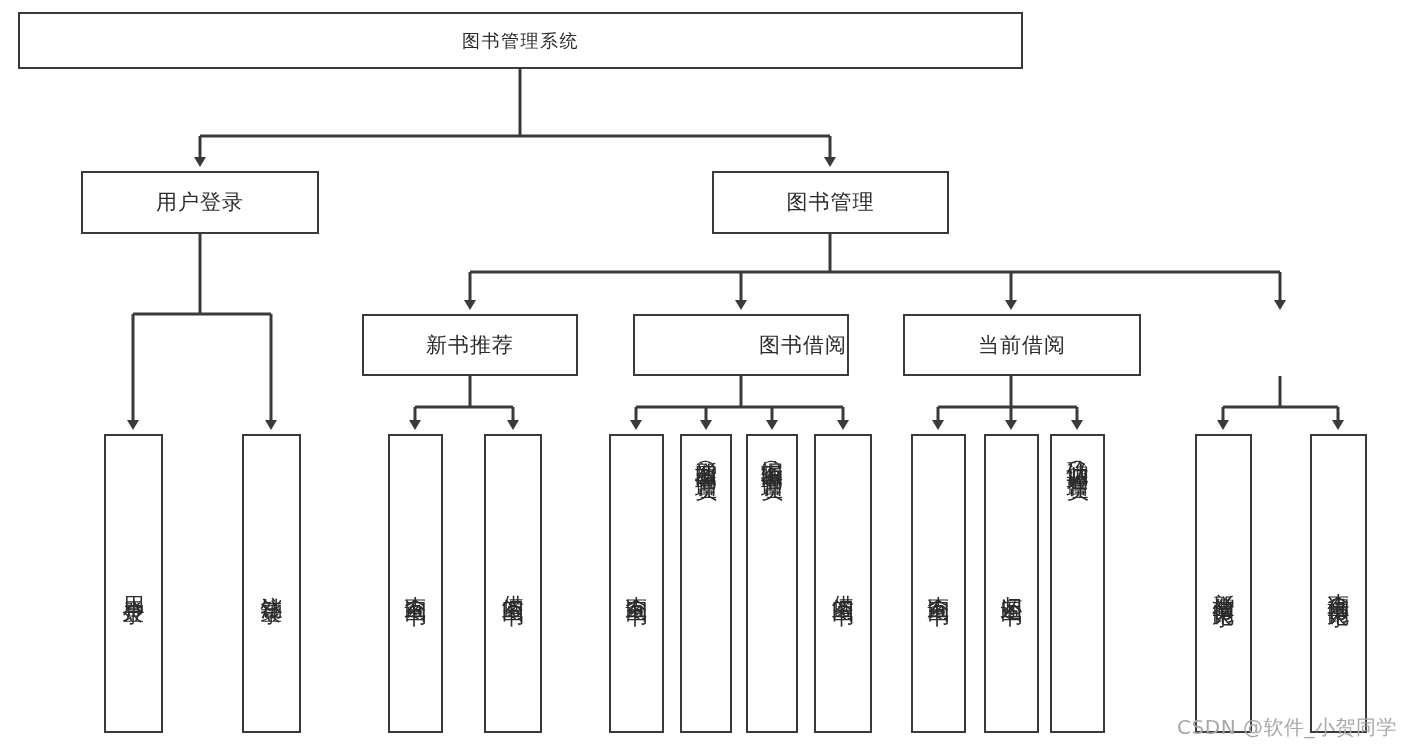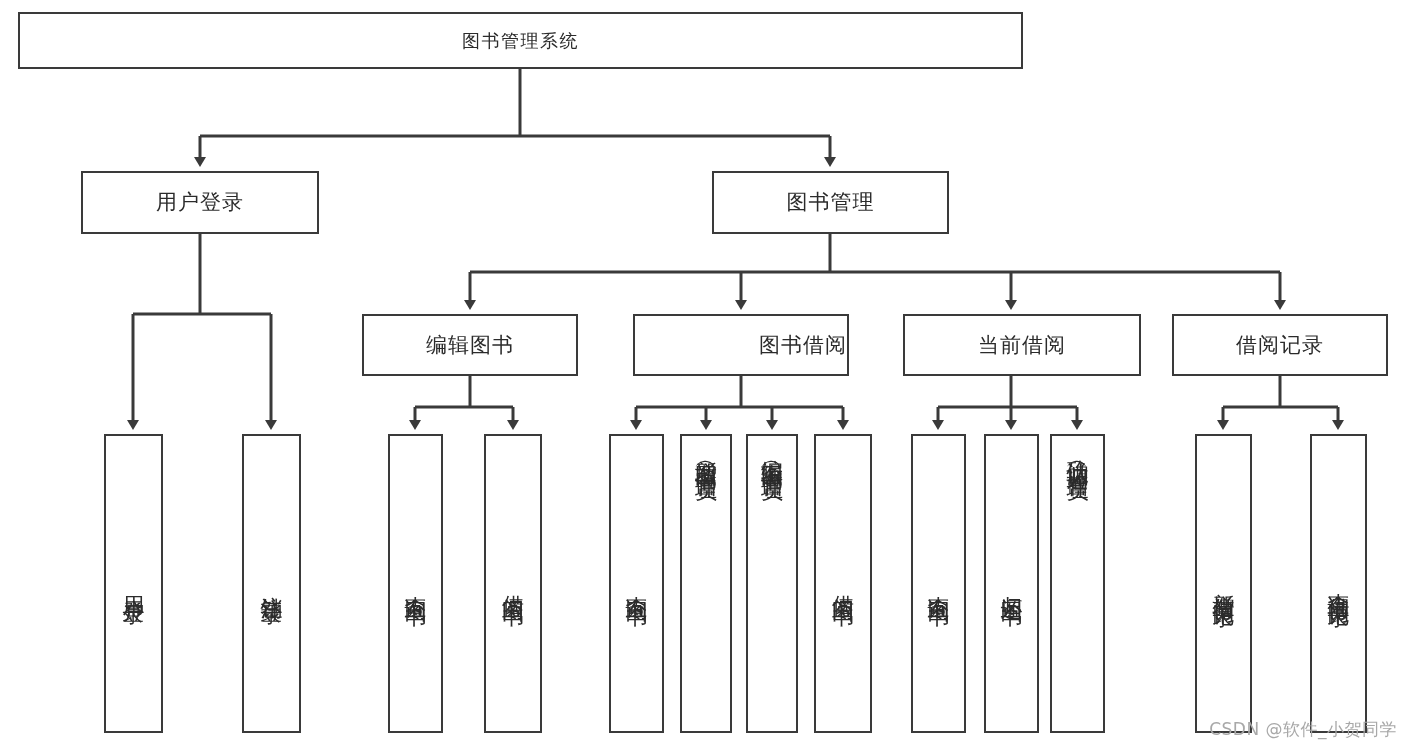--- a/index.html
+++ b/index.html
@@ -44,21 +44,21 @@
     line-height:1;
     white-space:nowrap;
     -webkit-writing-mode:vertical-rl;
   }
   .node.vert.center{align-items:center;padding-top:0;}
 
   #watermark{
     position:absolute;
     right:8px;
     bottom:6px;
-    font-size:17px;
+    font-size:20px;
     color:#a8a8a8;
     letter-spacing:0.5px;
     white-space:nowrap;
     pointer-events:none;
   }
 </style>
 </head>
 <body>
 
 <div id="stage">
@@ -118,30 +118,27 @@
   </div>
 
   <div class="node horiz" style="left:81px;top:171px;width:238px;height:63px;">
     <span class="lbl">用户登录</span>
   </div>
   <div class="node horiz" style="left:712px;top:171px;width:237px;height:63px;">
     <span class="lbl">图书管理</span>
   </div>
 
   <div class="node horiz" style="left:362px;top:314px;width:216px;height:62px;">
-    <span class="lbl">编辑图书</span>
+    <span class="lbl">新书推荐</span>
   </div>
   <div class="node horiz" style="left:633px;top:314px;width:216px;height:62px;justify-content:flex-end;">
     <span class="lbl">图书借阅</span>
   </div>
   <div class="node horiz" style="left:903px;top:314px;width:238px;height:62px;">
     <span class="lbl">当前借阅</span>
-  </div>
-  <div class="node horiz" style="left:1172px;top:314px;width:216px;height:62px;">
-    <span class="lbl">借阅记录</span>
   </div>
 
   <div class="node vert center" style="left:104px;top:434px;width:59px;height:299px;">
     <span class="lbl">用户登录</span>
   </div>
   <div class="node vert center" style="left:242px;top:434px;width:59px;height:299px;">
     <span class="lbl">注销登录</span>
   </div>
 
   <div class="node vert center" style="left:388px;top:434px;width:55px;height:299px;">

